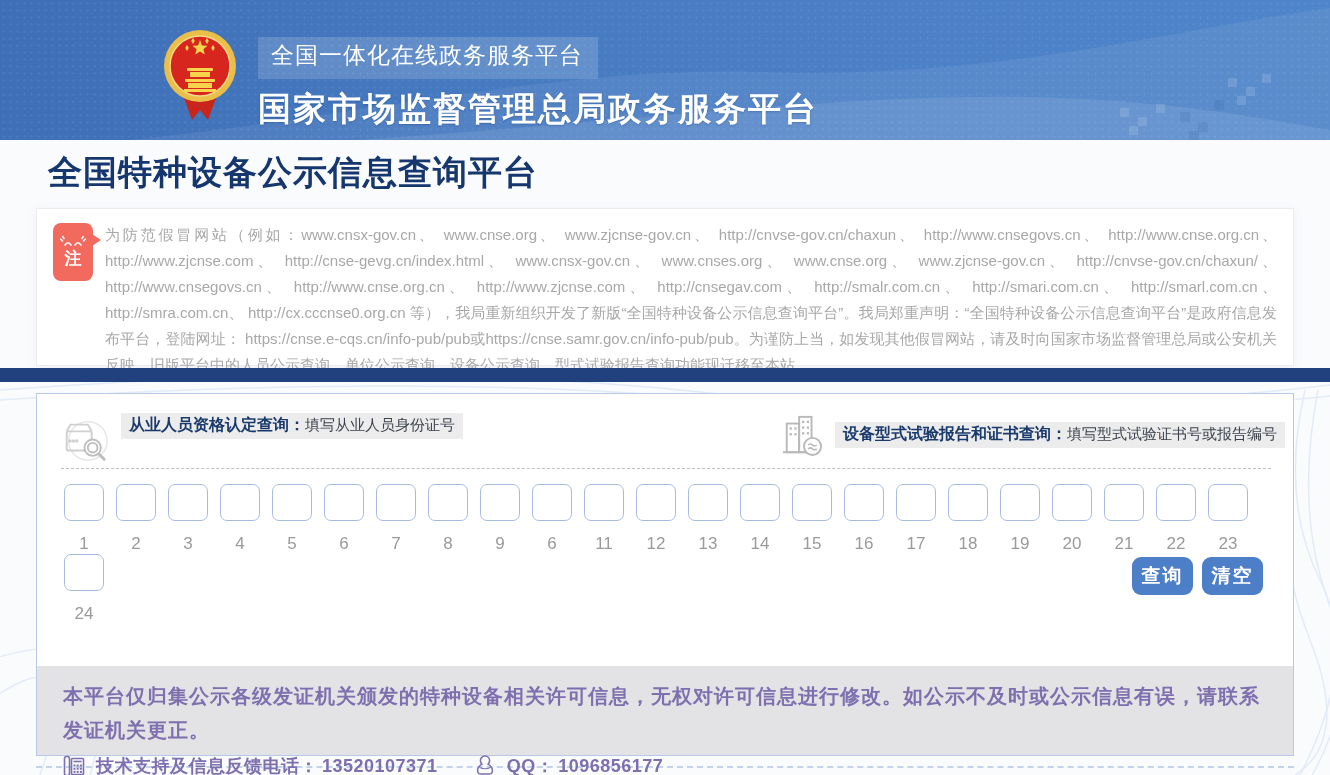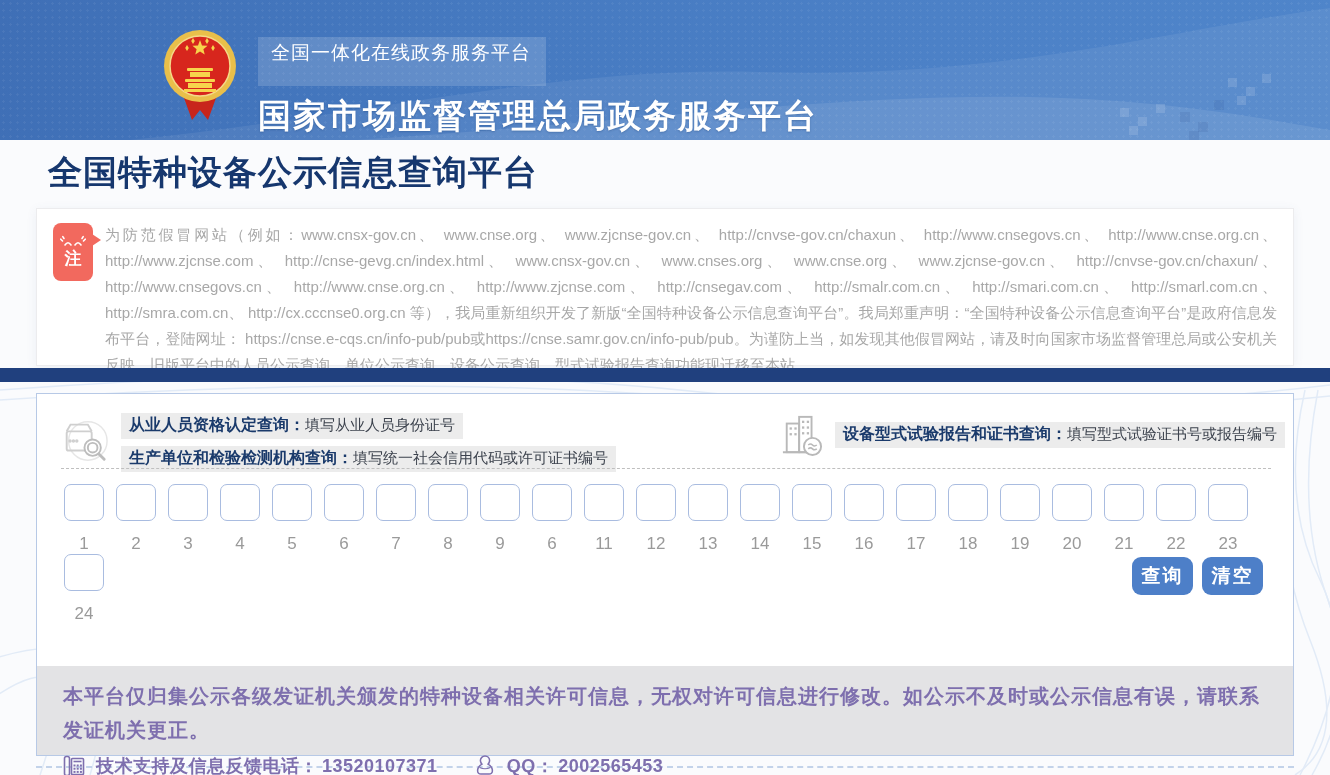--- a/index.html
+++ b/index.html
@@ -13,21 +13,21 @@
   
   .header { position:absolute; top:0; left:0; width:1330px; height:140px; z-index:2;
             background:linear-gradient(97deg,#3f6fb6 0%,#4579c0 35%,#4c81c7 70%,#4f85ca 100%); overflow:hidden; }
   .header::before { content:""; position:absolute; inset:0;
             background-image:radial-gradient(rgba(255,255,255,0.10) 1px, transparent 1.4px);
             background-size:7px 7px; opacity:.55; }
   .header-waves { position:absolute; inset:0; }
   .emblem { position:absolute; left:162px; top:24px; width:76px; height:100px; }
   .header-text { position:absolute; left:258px; top:37px; }
   .header-tag { display:inline-block; background:rgba(255,255,255,0.16); color:#fff;
-            font-size:19px; padding:3px 15px 20px 13px; letter-spacing:1px; }
+            font-size:23px; padding:3px 15px 8px 13px; letter-spacing:1px; }
   .site-title { color:#fff; font-size:33px; font-weight:bold; letter-spacing:2px; margin-top:8px;
             text-shadow:0 1px 2px rgba(0,40,90,.25); }
 
   
   .page-title { position:absolute; left:48px; top:150px; z-index:2;
             font-size:34px; font-weight:bold; color:#16376e; letter-spacing:1px; }
 
   
   .notice-card { position:absolute; left:36px; top:208px; width:1258px; height:158px; z-index:2;
             background:#fff; border:1px solid #ececee; box-shadow:0 2px 10px rgba(80,100,140,.08);
@@ -172,24 +172,20 @@
           <circle cx="15" cy="27" r="0.8" fill="#cfcfcf"></circle>
           <circle cx="18.5" cy="27" r="0.8" fill="#cfcfcf"></circle>
         <circle cx="35" cy="34" r="8.5" stroke="#bdbdbd" fill="#fff"></circle>
         <circle cx="35" cy="34" r="5" stroke="#bdbdbd"></circle>
         <path d="M41.5,40.5 L47,46" stroke="#bdbdbd" stroke-width="3" stroke-linecap="round"></path>
       </svg>
       <div>
         <div class="q-line">
           <span class="q-label">从业人员资格认定查询：</span>
             <span class="q-hint">填写从业人员身份证号</span>
-        </div>
-        <div class="q-line">
-          <span class="q-label">生产单位和检验检测机构查询：</span>
-            <span class="q-hint">填写统一社会信用代码或许可证书编号</span>
         </div>
       </div>
     </div>
 
     <div class="query-right">
       <svg class="q-icon-sm" viewBox="0 0 44 48" fill="none" stroke="#b9b9b9" stroke-width="2">
         <rect x="6" y="12" width="13" height="30"></rect>
         <rect x="19" y="5" width="13" height="37"></rect>
         <path d="M2,42 L38,42"></path>
         <g fill="#b9b9b9" stroke="none">
@@ -343,20 +339,20 @@
         </svg>
         <span class="contact-label">技术支持及信息反馈电话：</span>
         <span class="contact-num">13520107371</span>
 
         <span class="qq-group">
           <svg class="contact-icon" viewBox="0 0 20 24" fill="none" stroke="#7e6fae" stroke-width="1.5">
             <path d="M10,2 a4.6,4.6 0 0,1 4.6,4.6 c0,1.4 -0.6,2.6 -1.5,3.5 c2.5,1.4 4.3,4 4.3,6.8 a3.2,3.2 0 0,1 -3.2,3.2 h-8.4 a3.2,3.2 0 0,1 -3.2,-3.2 c0,-2.8 1.8,-5.4 4.3,-6.8 c-0.9,-0.9 -1.5,-2.1 -1.5,-3.5 a4.6,4.6 0 0,1 4.6,-4.6 z"></path>
             <path d="M4.6,13.5 Q10,16 15.4,13.5" stroke-width="1.2"></path>
           </svg>
           <span class="contact-label">QQ：</span>
-          <span class="contact-num">2002565453</span>
+          <span class="contact-num">1096856177</span>
         </span>
       </div>
     </div>
   </div>
 
   <div class="bottom-dash"></div>
 </div>
 
 </body></html>

